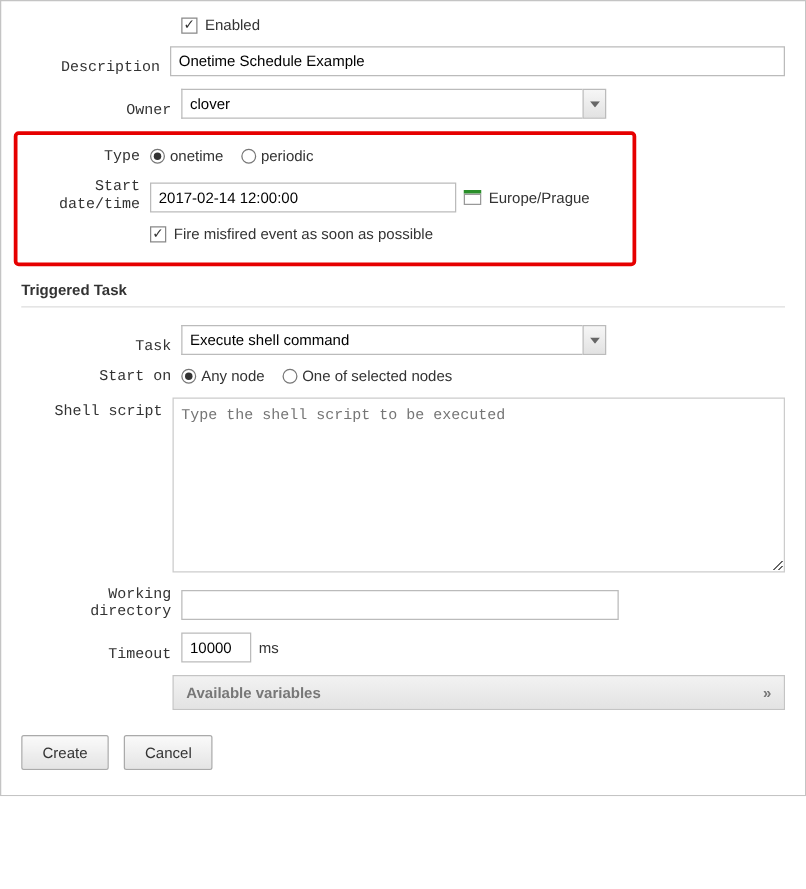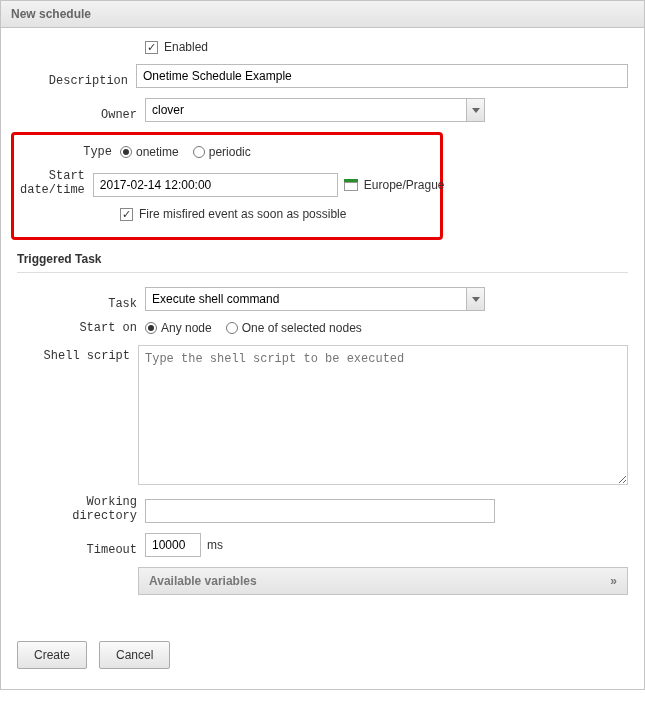--- a/index.html
+++ b/index.html
@@ -78,21 +78,21 @@
     display: flex;
     align-items: center;
     justify-content: center;
   }
   .select-btn svg { display: block; }
   .red-box {
     border: 3px solid #e60000;
     border-radius: 4px;
     margin: 4px 0 12px -6px;
     padding: 10px 6px 6px 6px;
-    width: 432px;
+    width: 498px;
   }
   .radio-group { display: flex; gap: 14px; align-items: center; }
   .radio-item { display: flex; align-items: center; gap: 4px; }
   .radio {
     width: 12px; height: 12px;
     border: 1px solid #777;
     border-radius: 50%;
     display: inline-flex;
     align-items: center;
     justify-content: center;
@@ -154,28 +154,26 @@
     margin-top: 20px;
   }
   .btn {
     background: linear-gradient(to bottom, #fafafa, #e4e4e4);
     border: 1px solid #aaa;
     border-radius: 2px;
     padding: 6px 16px;
     font-size: 12px;
     color: #333;
     cursor: pointer;
-    margin-top: 26px;
   }
 </style>
 </head>
 <body>
 
 <div class="panel">
-  <div class="panel-header">New schedule</div>
   <div class="panel-body">
 
     <div class="form-row">
       <div class="label-col"></div>
       <div class="field-col">
         <span class="checkbox checked"></span>
         <span>Enabled</span>
       </div>
     </div>
 

